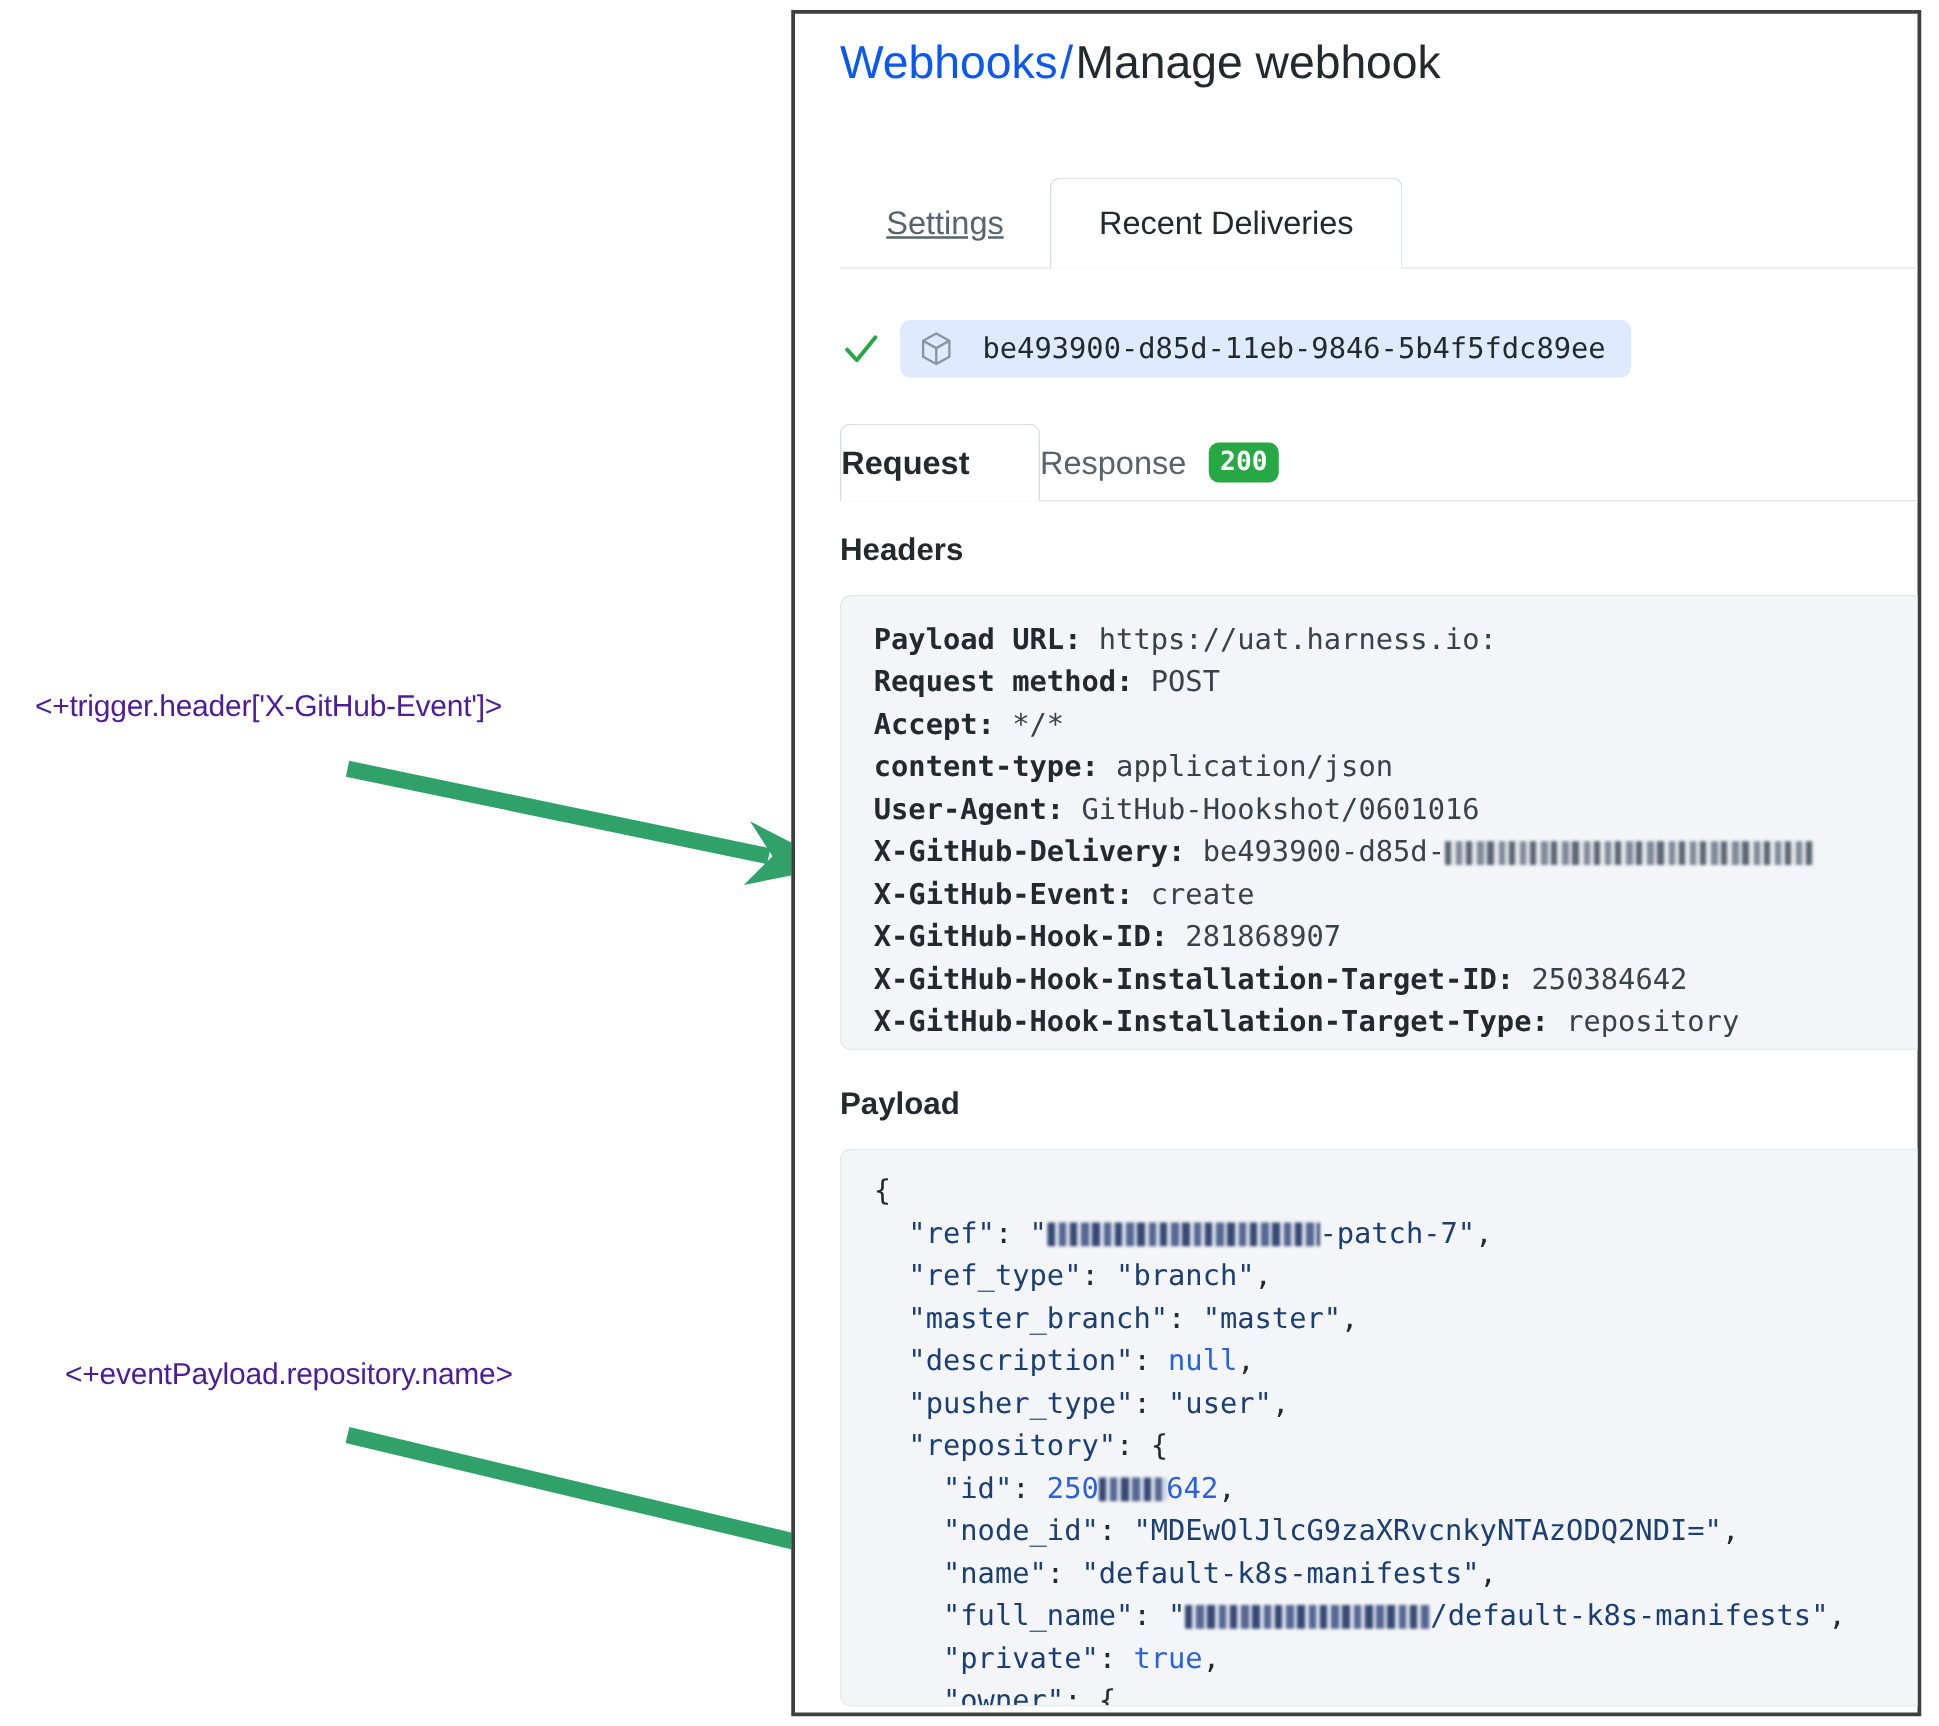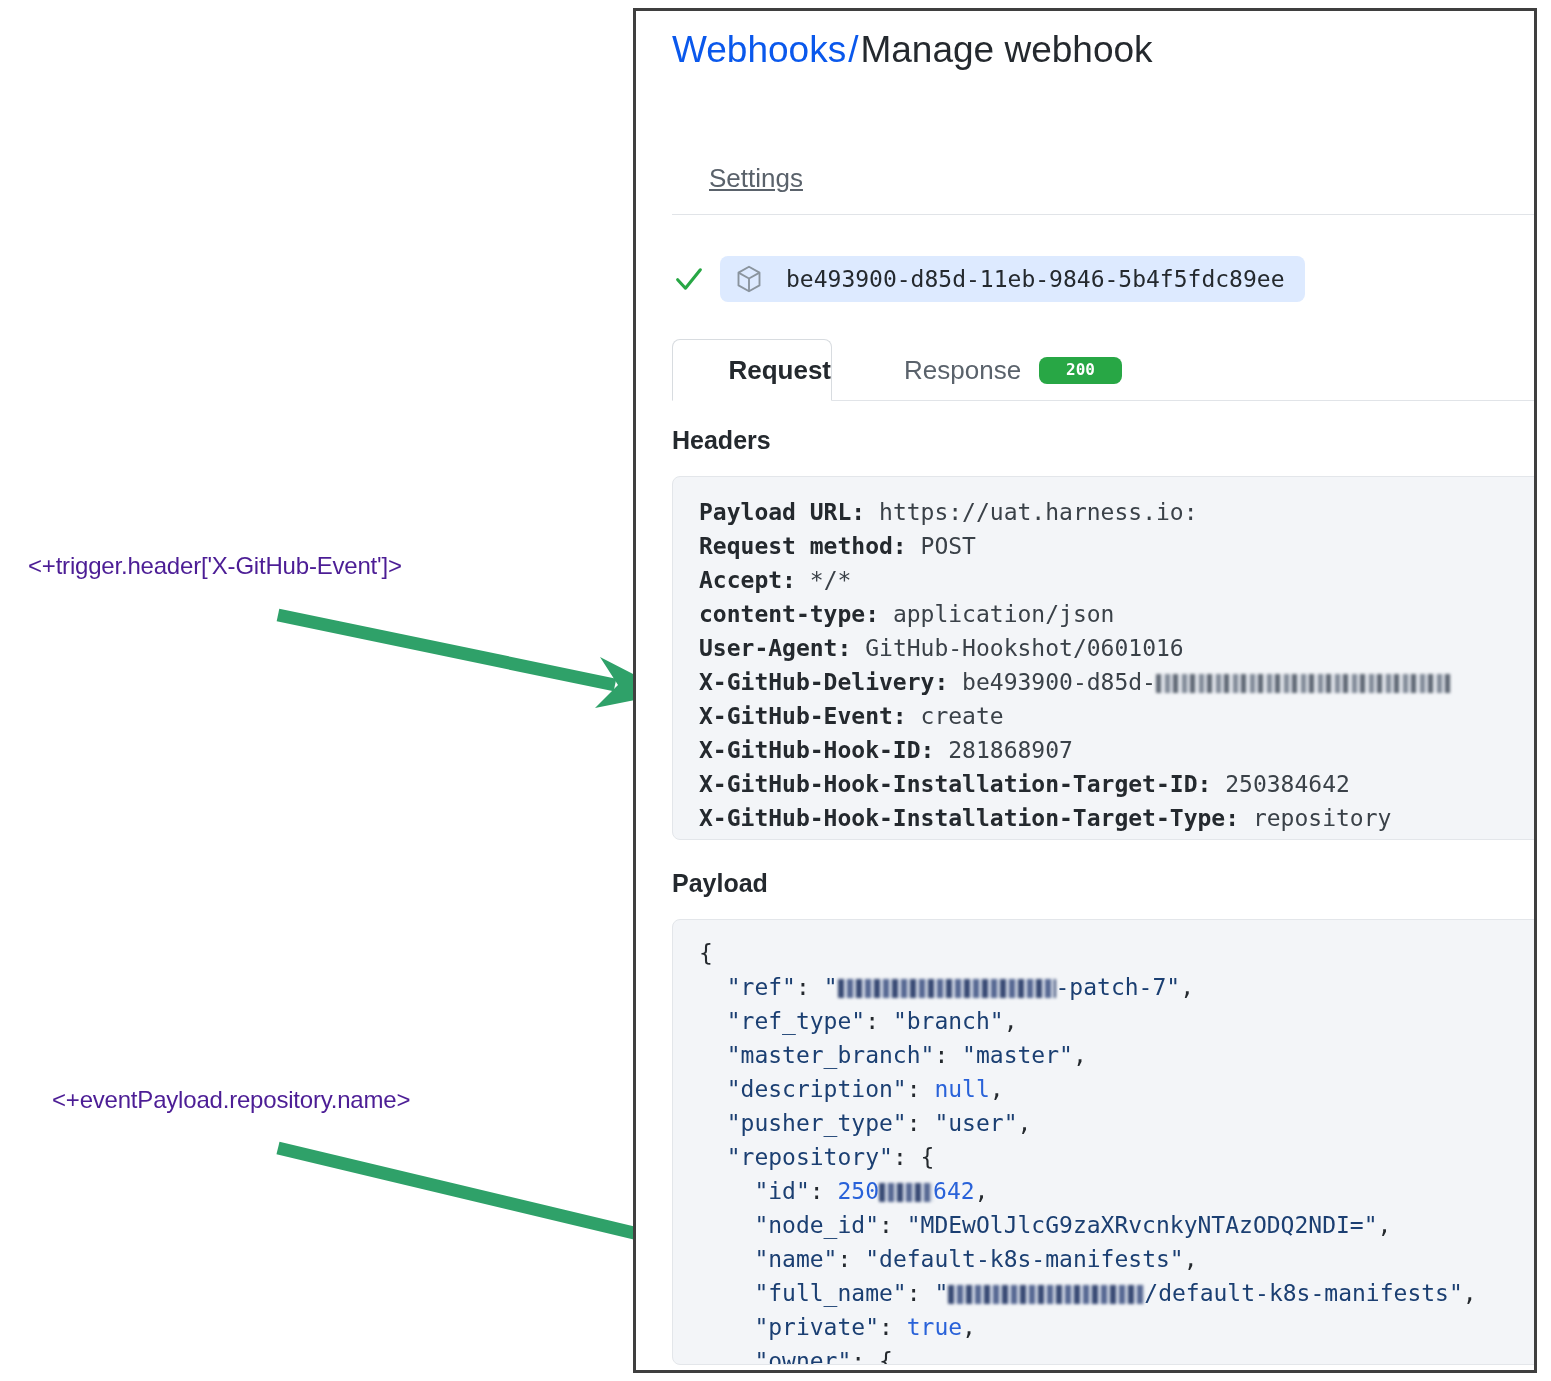--- a/index.html
+++ b/index.html
@@ -169,21 +169,21 @@
     bottom: 0;
     height: 1px;
     background: #e1e4e8;
   }
   .tab-inner {
     position: absolute;
     bottom: 0;
     height: 62px;
     display: flex;
     align-items: center;
-    justify-content: flex-end;
+    justify-content: flex-start;
     font-size: 26px;
     box-sizing: border-box;
     color: #5a626b;
   }
   .tab-inner.active {
     background: #ffffff;
     color: #24292e;
     font-weight: bold;
     border: 1px solid #d8dce0;
     border-bottom: 1px solid #ffffff;
@@ -193,24 +193,24 @@
   #tab-request  { left: 0px;   width: 160px; }
   #tab-response { left: 160px; width: 290px; gap: 18px; }
 
   #status-badge {
     display: inline-flex;
     align-items: center;
     justify-content: center;
     background: #28a745;
     color: #ffffff;
     font-family: "DejaVu Sans Mono", monospace;
-    font-size: 16px;
+    font-size: 21px;
     font-weight: bold;
     border-radius: 8px;
-    padding: 5px 27px 6px;
+    padding: 5px 9px 6px;
     line-height: 1;
   }
 
   
   .section-label {
     position: absolute;
     left: 36px;
     font-size: 25px;
     font-weight: bold;
     color: #24292e;
@@ -310,20 +310,23 @@
 
   <div id="breadcrumb">
     <span class="link">Webhooks</span><span class="sep">/</span><span class="current">Manage webhook</span>
   </div>
 
   <div id="tabstrip-outer">
     <div class="strip-line"></div>
     <div class="tab-outer" id="tab-settings">
       <span>Settings</span>
     </div>
+    <div class="tab-outer active" id="tab-recent-deliveries">
+      <span>Recent Deliveries</span>
+    </div>
   </div>
 
   <div id="delivery-row">
     <svg id="delivery-check" viewBox="0 0 24 24">
       <path d="M4 12.5 L9.5 18.5 L20 5.5" fill="none" stroke="#28a745" stroke-width="2.2" stroke-linecap="round" stroke-linejoin="round"></path>
     </svg>
     <div id="delivery-pill">
       <svg id="delivery-cube" viewBox="0 0 24 24">
         <path d="M12 2.2 L20.4 6.9 L20.4 17.1 L12 21.8 L3.6 17.1 L3.6 6.9 Z" fill="none" stroke="#8a949e" stroke-width="1.5" stroke-linejoin="round"></path>
         <path d="M3.6 6.9 L12 11.6 L20.4 6.9" fill="none" stroke="#8a949e" stroke-width="1.5" stroke-linejoin="round"></path>

